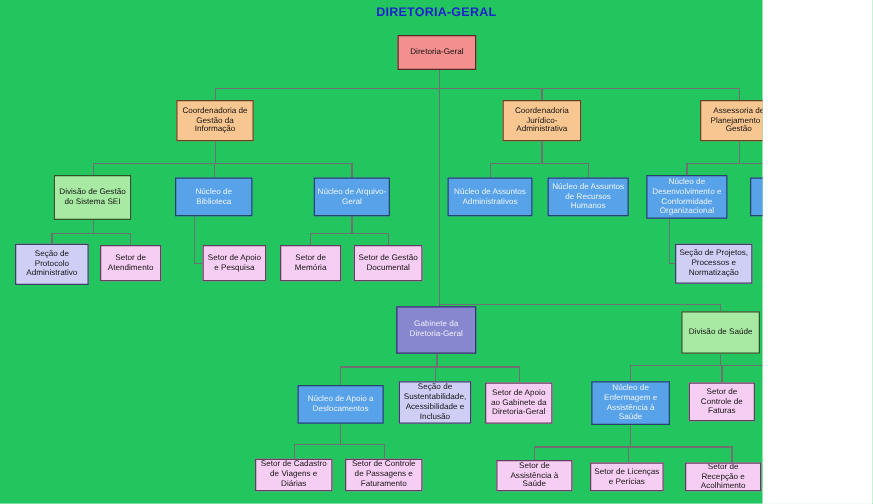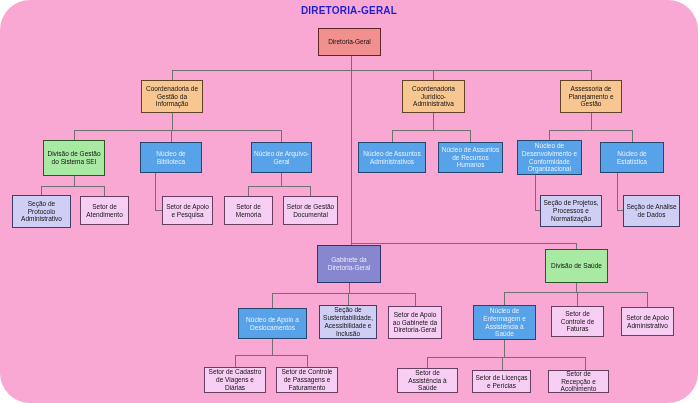--- a/index.html
+++ b/index.html
@@ -1,19 +1,18 @@
 <!DOCTYPE html>
 <html><head>
 <meta charset="utf-8">
 <style>
   html,body{margin:0;padding:0;background:#ffffff;}
   #canvas{
-    position:relative;width:698px;height:403px;background:#f9a8d4;overflow:hidden;
+    position:relative;width:610px;height:403px;background:#22c55e;overflow:hidden;
     font-family:"Liberation Sans",sans-serif;
-    border-radius:30px;
   }
   #chart-title{
     position:absolute;top:5px;left:0;width:698px;text-align:center;
     font-size:10px;font-weight:bold;color:#1f1fd0;letter-spacing:.2px;
   }
   #connectors{position:absolute;left:0;top:0;width:698px;height:403px;}
   .node{
     position:absolute;display:flex;align-items:center;justify-content:center;
     text-align:center;font-size:6.5px;line-height:1.22;color:#121212;
     border:1px solid #444;padding:1px 2px;box-sizing:border-box;overflow:hidden;

